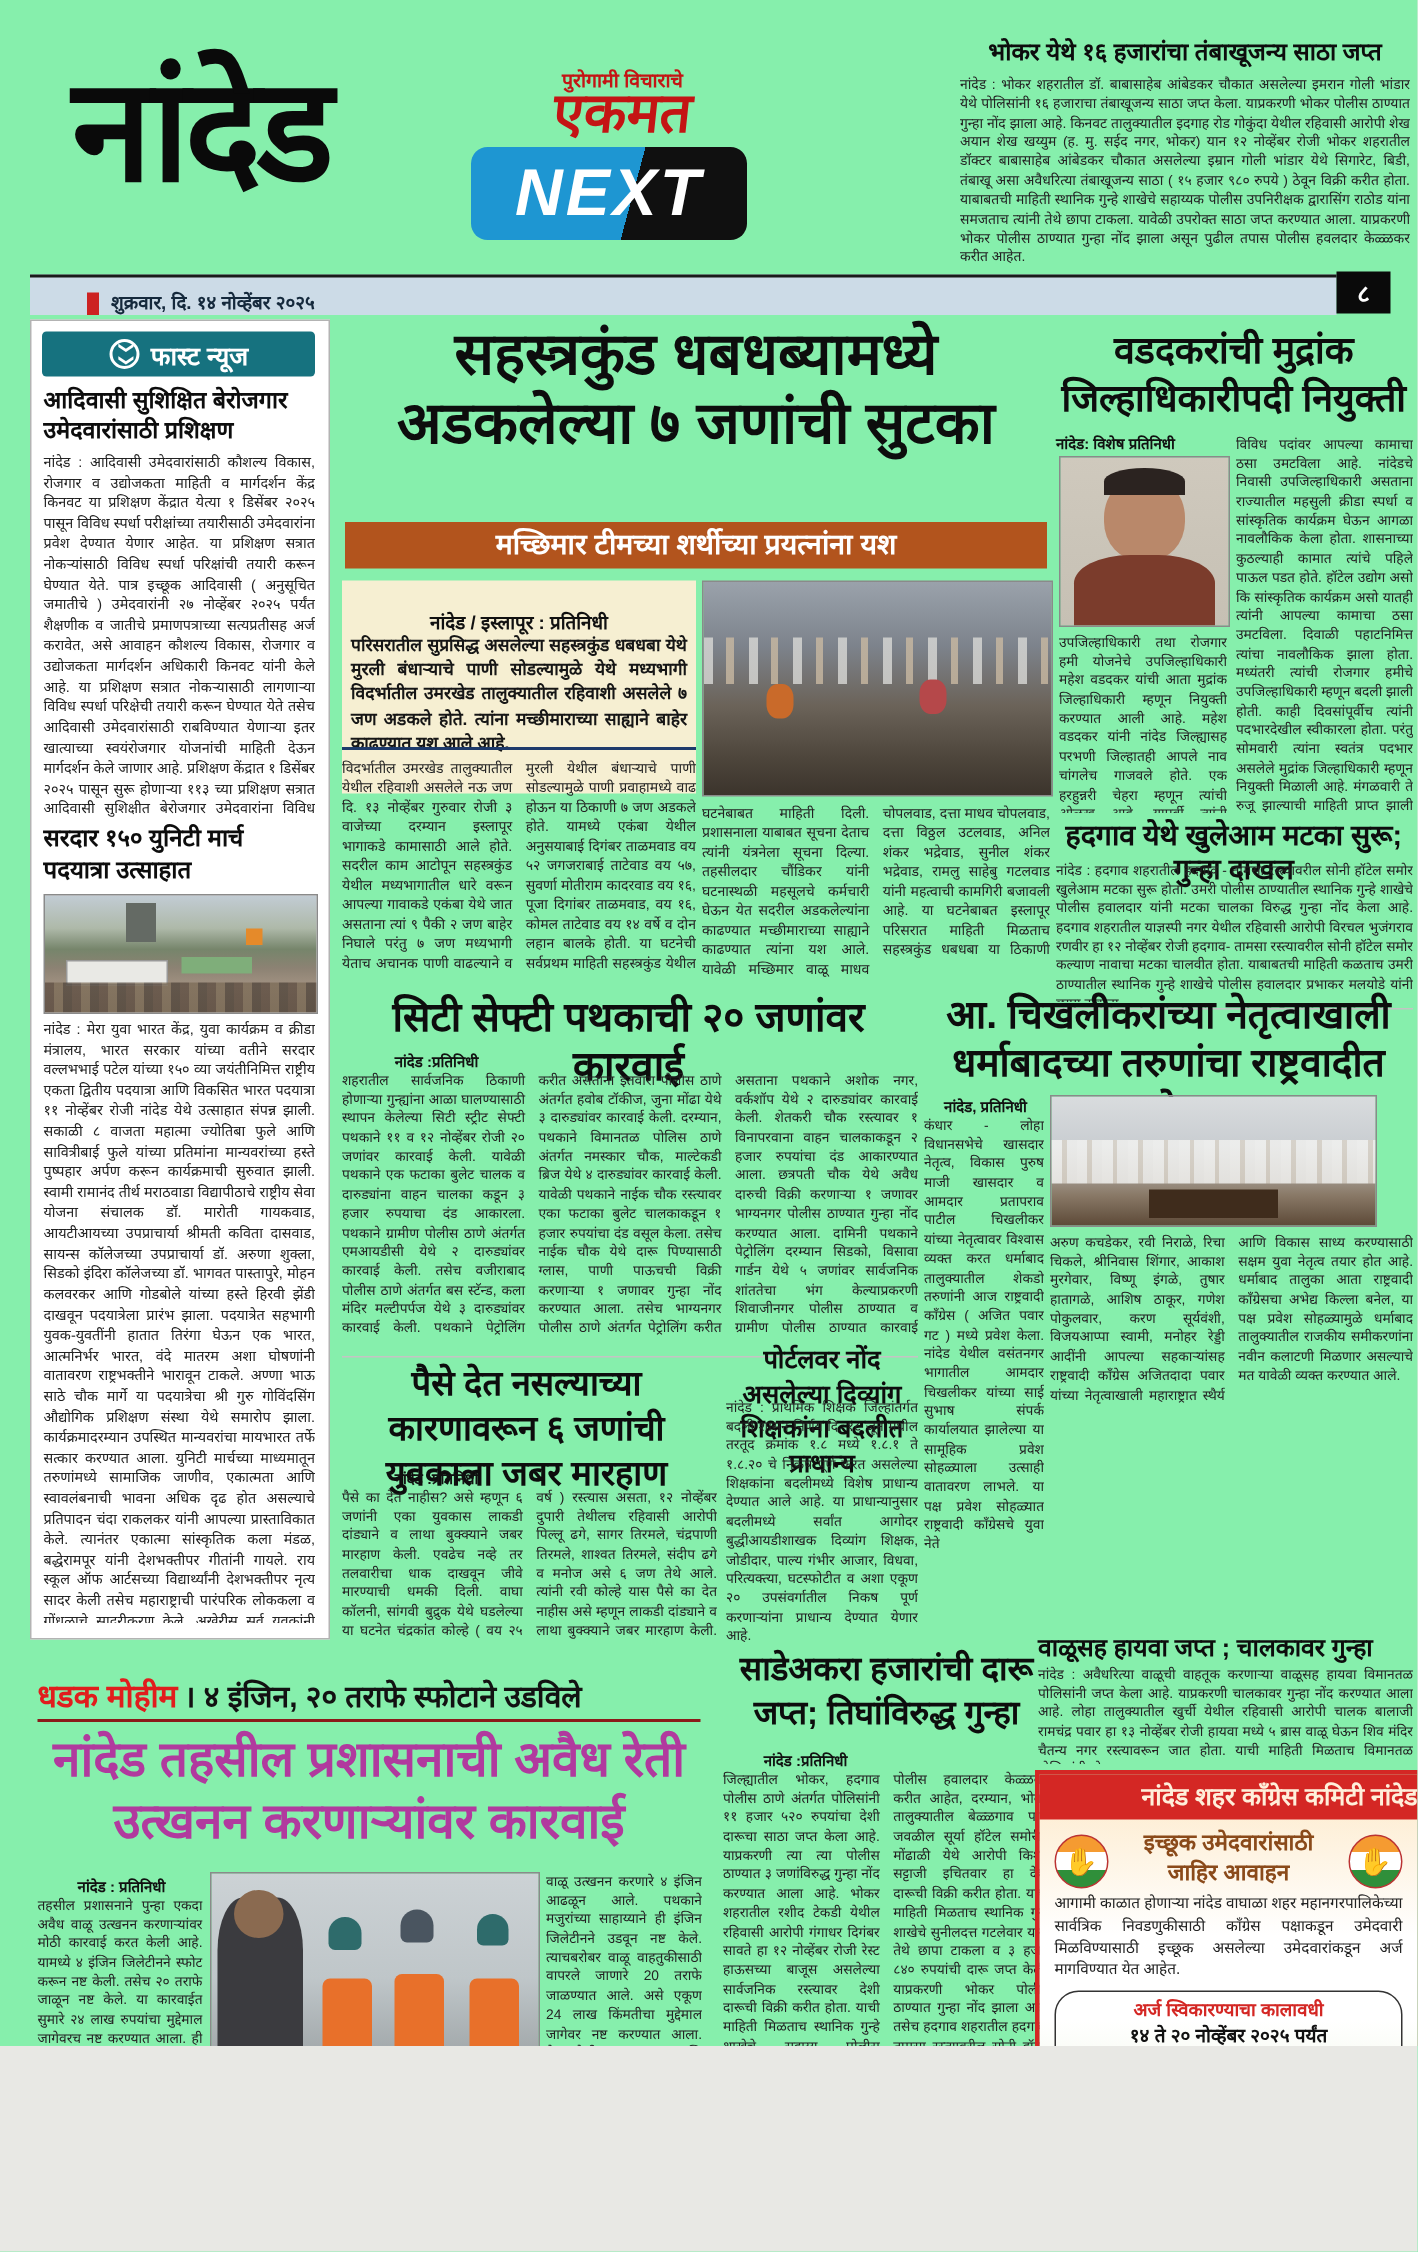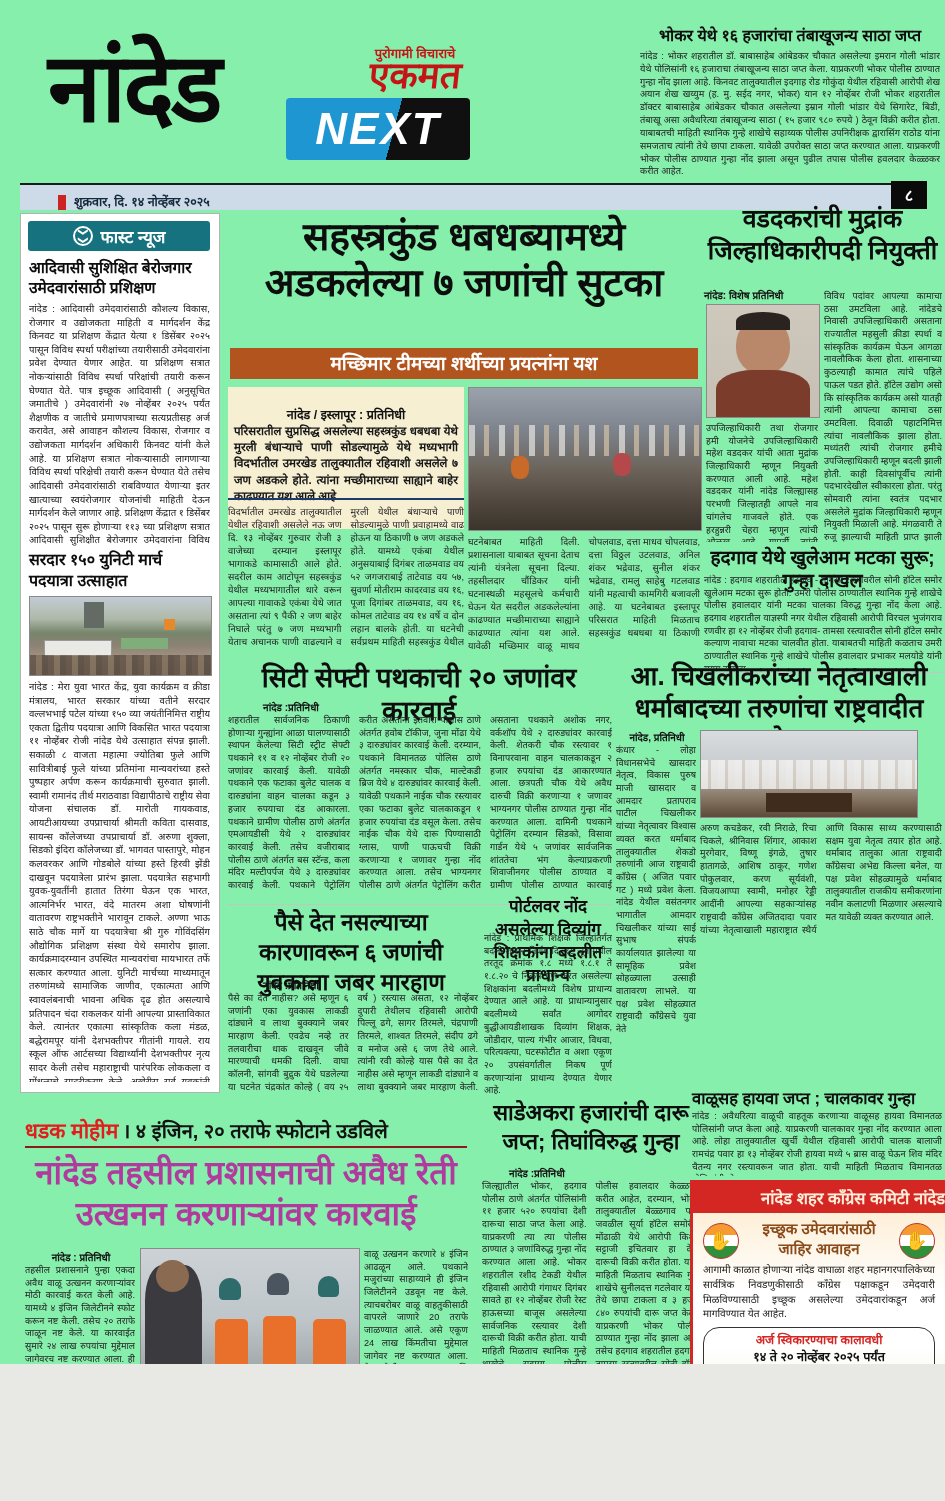--- a/index.html
+++ b/index.html
@@ -53,21 +53,21 @@
   .dot{width:13px;height:17px;border-radius:50%;}
 </style>
 </head>
 <body>
 
 <div class="page">
 
   <div class="abs m-title" style="left:48px;top:40px;">नांदेड</div>
   <div class="abs brand-small" style="left:348px;top:44px;width:134px;">पुरोगामी विचाराचे</div>
   <div class="abs brand-big" style="left:348px;top:57px;width:134px;">एकमत</div>
-  <div class="abs next-box" style="left:286px;top:98px;width:184px;height:62px;">
+  <div class="abs next-box" style="left:314px;top:98px;width:184px;height:62px;border-radius:11px;">
     <span>NEXT</span>
   </div>
 
   <div class="abs hl" style="left:640px;top:26px;width:300px;font-size:16px;">भोकर येथे १६ हजारांचा तंबाखूजन्य साठा जप्त</div>
   <div class="abs body-txt" style="left:640px;top:50px;width:300px;height:128px;font-size:9.3px;">नांदेड : भोकर शहरातील डॉ. बाबासाहेब आंबेडकर चौकात असलेल्या इमरान गोली भांडार येथे पोलिसांनी १६ हजाराचा तंबाखूजन्य साठा जप्त केला. याप्रकरणी भोकर पोलीस ठाण्यात गुन्हा नोंद झाला आहे. किनवट तालुक्यातील इदगाह रोड गोकुंदा येथील रहिवासी आरोपी शेख अयान शेख खय्युम (ह. मु. सईद नगर, भोकर) यान १२ नोव्हेंबर रोजी भोकर शहरातील डॉक्टर बाबासाहेब आंबेडकर चौकात असलेल्या इम्रान गोली भांडार येथे सिगारेट, बिडी, तंबाखू असा अवैधरित्या तंबाखूजन्य साठा ( १५ हजार ९८० रुपये ) ठेवून विक्री करीत होता. याबाबतची माहिती स्थानिक गुन्हे शाखेचे सहाय्यक पोलीस उपनिरीक्षक द्वारासिंग राठोड यांना समजताच त्यांनी तेथे छापा टाकला. यावेळी उपरोक्त साठा जप्त करण्यात आला. याप्रकरणी भोकर पोलीस ठाण्यात गुन्हा नोंद झाला असून पुढील तपास पोलीस हवलदार केळ्ळकर करीत आहेत.</div>
 
   <div class="abs dateband" style="left:20px;top:183px;width:871px;height:25px;">
     <span class="redsq"></span>
     <span class="dtext">शुक्रवार, दि. १४ नोव्हेंबर २०२५</span>
   </div>
@@ -99,21 +99,21 @@
   </div>
   <div class="abs navy-line" style="left:228px;top:498px;width:236px;height:2px;"></div>
   <div class="photo" style="left:468px;top:387px;width:232px;height:142px;background:linear-gradient(180deg,#9aa2ab 0%,#7d838c 30%,#6b6359 58%,#4e463c 82%,#3b342c 100%);">
     <div style="position:absolute;left:0;top:26%;width:100%;height:22%;background:repeating-linear-gradient(90deg,#d9d9d6 0 6px,transparent 6px 15px,#c9b9a2 15px 20px,transparent 20px 30px);opacity:.8;"></div>
     <div style="position:absolute;left:18%;top:48%;width:8%;height:16%;background:#c96a2a;border-radius:40%;"></div>
     <div style="position:absolute;left:62%;top:46%;width:8%;height:16%;background:#b5484a;border-radius:40%;"></div>
   </div>
   <div class="abs body-txt cols2" style="left:228px;top:506px;width:236px;height:152px;">विदर्भातील उमरखेड तालुक्यातील येथील रहिवाशी असलेले नऊ जण दि. १३ नोव्हेंबर गुरुवार रोजी ३ वाजेच्या दरम्यान इस्लापूर भागाकडे कामासाठी आले होते. सदरील काम आटोपून सहस्त्रकुंड येथील मध्यभागातील धारे वरून आपल्या गावाकडे एकंबा येथे जात असताना त्यां ९ पैकी २ जण बाहेर निघाले परंतु ७ जण मध्यभागी येताच अचानक पाणी वाढल्याने व मुरली येथील बंधाऱ्याचे पाणी सोडल्यामुळे पाणी प्रवाहामध्ये वाढ होऊन या ठिकाणी ७ जण अडकले होते. यामध्ये एकंबा येथील अनुसयाबाई दिगंबर ताळमवाड वय ५२ जगजराबाई ताटेवाड वय ५७, सुवर्णा मोतीराम कादरवाड वय १६, पूजा दिगांबर ताळमवाड, वय १६, कोमल ताटेवाड वय १४ वर्षे व दोन लहान बालके होती. या घटनेची सर्वप्रथम माहिती सहस्त्रकुंड येथील ट्रस्टचे सचिव सतीश बाळकोकर यांना मिळताच त्यांनी जिल्हाधिकारी राहुल कर्डिले यांना या</div>
   <div class="abs body-txt cols2" style="left:468px;top:536px;width:232px;height:122px;">घटनेबाबत माहिती दिली. प्रशासनाला याबाबत सूचना देताच त्यांनी यंत्रनेला सूचना दिल्या. तहसीलदार चौंडिकर यांनी घटनास्थळी महसूलचे कर्मचारी घेऊन येत सदरील अडकलेल्यांना काढण्यात मच्छीमाराच्या साह्याने काढण्यात त्यांना यश आले. यावेळी मच्छिमार वाळू माधव चोपलवाड, दत्ता माधव चोपलवाड, दत्ता विठ्ठल उटलवाड, अनिल शंकर भद्रेवाड, सुनील शंकर भद्रेवाड, रामलु साहेबु गटलवाड यांनी महत्वाची कामगिरी बजावली आहे. या घटनेबाबत इस्लापूर परिसरात माहिती मिळताच सहस्त्रकुंड धबधबा या ठिकाणी बघण्यासाठी मोठी गर्दी उसळली होती.</div>
 
-  <div class="abs hl" style="left:703px;top:202px;width:239px;font-size:25px;line-height:1.28;text-align:center;">वडदकरांची मुद्रांक जिल्हाधिकारीपदी नियुक्ती</div>
+  <div class="abs hl" style="left:703px;top:218px;width:239px;font-size:25px;line-height:1.28;text-align:center;">वडदकरांची मुद्रांक जिल्हाधिकारीपदी नियुक्ती</div>
   <div class="abs byline" style="left:704px;top:288px;width:116px;text-align:left;">नांदेड: विशेष प्रतिनिधी</div>
   <div class="photo" style="left:706px;top:304px;width:112px;height:112px;background:linear-gradient(180deg,#cfc9bd 0%,#c6c0b4 100%);">
     <div style="position:absolute;left:26%;top:10%;width:48%;height:52%;background:#b9886a;border-radius:50% 50% 45% 45%;"></div>
     <div style="position:absolute;left:26%;top:6%;width:48%;height:16%;background:#2b2320;border-radius:50% 50% 0 0;"></div>
     <div style="position:absolute;left:8%;top:58%;width:84%;height:42%;background:#7b3c2c;border-radius:40% 40% 0 0;"></div>
   </div>
   <div class="abs body-txt" style="left:706px;top:422px;width:112px;height:120px;font-size:9.2px;">उपजिल्हाधिकारी तथा रोजगार हमी योजनेचे उपजिल्हाधिकारी महेश वडदकर यांची आता मुद्रांक जिल्हाधिकारी म्हणून नियुक्ती करण्यात आली आहे. महेश वडदकर यांनी नांदेड जिल्ह्यासह परभणी जिल्हातही आपले नाव चांगलेच गाजवले होते. एक हरहुन्नरी चेहरा म्हणून त्यांची ओळख आहे. यापूर्वी त्यांनी तहसीलदार, उपायुक्त, निवासी उपजिल्हाधिकारी अशा</div>
   <div class="abs body-txt" style="left:824px;top:290px;width:118px;height:252px;font-size:9.2px;">विविध पदांवर आपल्या कामाचा ठसा उमटविला आहे. नांदेडचे निवासी उपजिल्हाधिकारी असताना राज्यातील महसुली क्रीडा स्पर्धा व सांस्कृतिक कार्यक्रम घेऊन आगळा नावलौकिक केला होता. शासनाच्या कुठल्याही कामात त्यांचे पहिले पाऊल पडत होते. हॉटेल उद्योग असो कि सांस्कृतिक कार्यक्रम असो यातही त्यांनी आपल्या कामाचा ठसा उमटविला. दिवाळी पहाटनिमित्त त्यांचा नावलौकिक झाला होता. मध्यंतरी त्यांची रोजगार हमीचे उपजिल्हाधिकारी म्हणून बदली झाली होती. काही दिवसांपूर्वीच त्यांनी पदभारदेखील स्वीकारला होता. परंतु सोमवारी त्यांना स्वतंत्र पदभार असलेले मुद्रांक जिल्हाधिकारी म्हणून नियुक्ती मिळाली आहे. मंगळवारी ते रुजू झाल्याची माहिती प्राप्त झाली आहे.</div>
 
   <div class="abs hl" style="left:703px;top:546px;width:239px;font-size:19px;">हदगाव येथे खुलेआम मटका सुरू;  गुन्हा दाखल</div>

